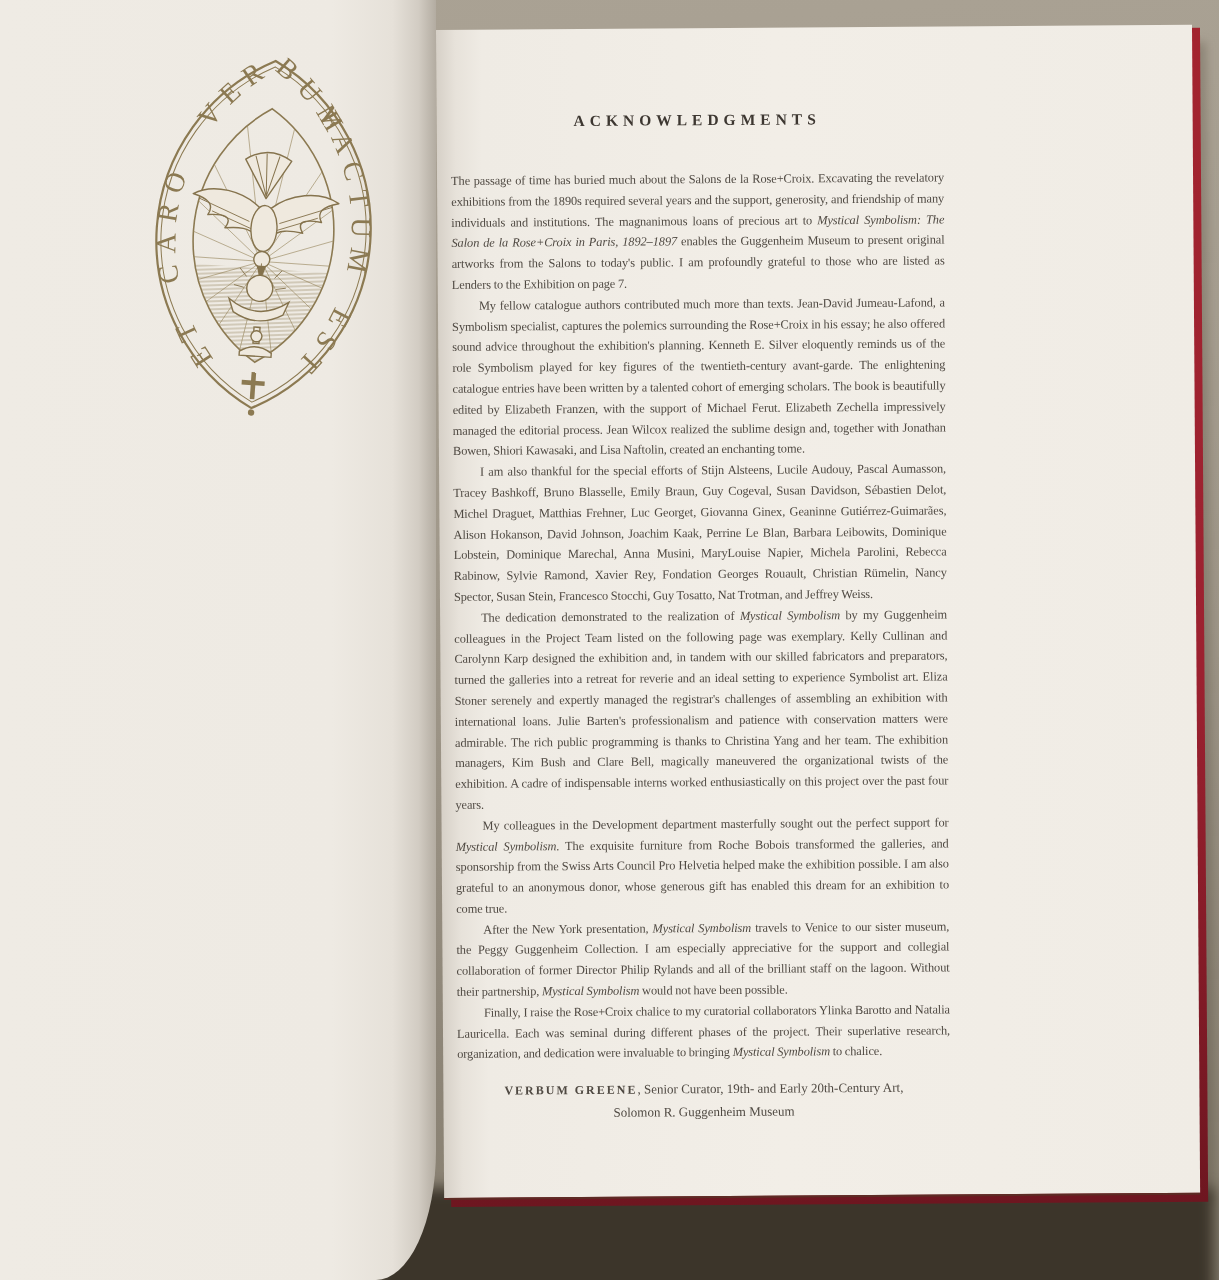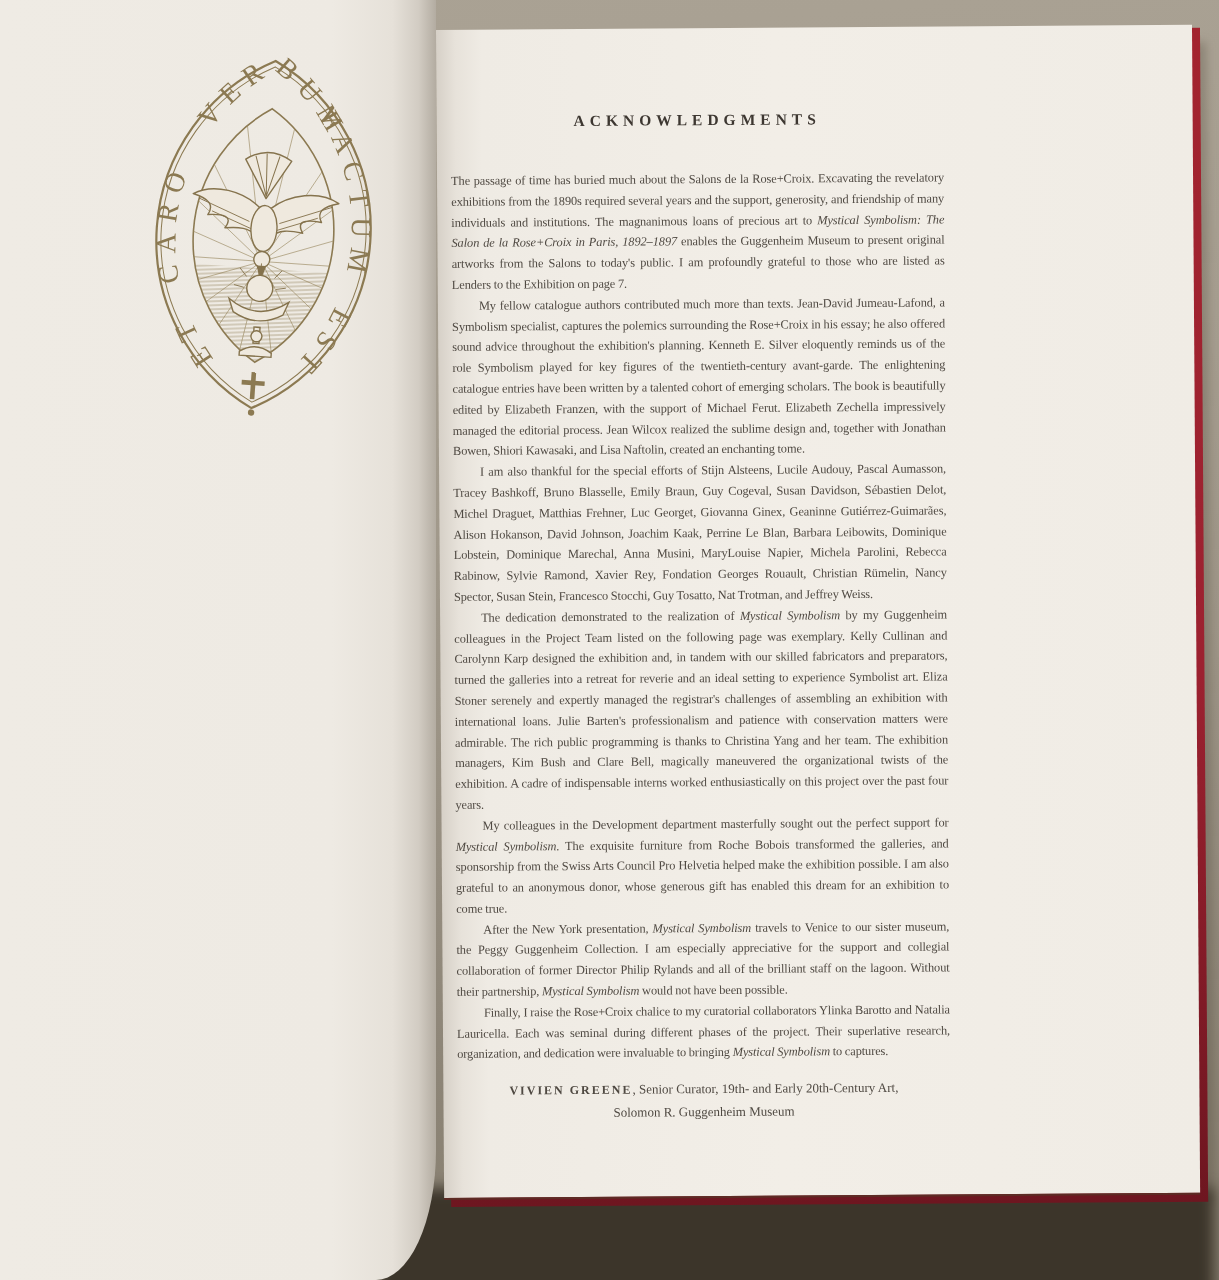--- a/index.html
+++ b/index.html
@@ -60,24 +60,24 @@
   <div class="right-page">
     <h1 class="title">ACKNOWLEDGMENTS</h1>
     <div class="text-column">
       <div>
           <p class="body-para"><span>The passage of time has buried much about the Salons de la Rose+Croix. Excavating the revelatory exhibitions from the 1890s required several years and the support, generosity, and friendship of many individuals and institutions. The magnanimous loans of precious art to </span><span class="em">Mystical Symbolism: The Salon de la Rose+Croix in Paris, 1892–1897</span><span> enables the Guggenheim Museum to present original artworks from the Salons to today's public. I am profoundly grateful to those who are listed as Lenders to the Exhibition on page 7.</span></p>
           <p class="body-para indent"><span>My fellow catalogue authors contributed much more than texts. Jean-David Jumeau-Lafond, a Symbolism specialist, captures the polemics surrounding the Rose+Croix in his essay; he also offered sound advice throughout the exhibition's planning. Kenneth E. Silver eloquently reminds us of the role Symbolism played for key figures of the twentieth-century avant-garde. The enlightening catalogue entries have been written by a talented cohort of emerging scholars. The book is beautifully edited by Elizabeth Franzen, with the support of Michael Ferut. Elizabeth Zechella impressively managed the editorial process. Jean Wilcox realized the sublime design and, together with Jonathan Bowen, Shiori Kawasaki, and Lisa Naftolin, created an enchanting tome.</span></p>
           <p class="body-para indent"><span>I am also thankful for the special efforts of Stijn Alsteens, Lucile Audouy, Pascal Aumasson, Tracey Bashkoff, Bruno Blasselle, Emily Braun, Guy Cogeval, Susan Davidson, Sébastien Delot, Michel Draguet, Matthias Frehner, Luc Georget, Giovanna Ginex, Geaninne Gutiérrez-Guimarães, Alison Hokanson, David Johnson, Joachim Kaak, Perrine Le Blan, Barbara Leibowits, Dominique Lobstein, Dominique Marechal, Anna Musini, MaryLouise Napier, Michela Parolini, Rebecca Rabinow, Sylvie Ramond, Xavier Rey, Fondation Georges Rouault, Christian Rümelin, Nancy Spector, Susan Stein, Francesco Stocchi, Guy Tosatto, Nat Trotman, and Jeffrey Weiss.</span></p>
           <p class="body-para indent"><span>The dedication demonstrated to the realization of </span><span class="em">Mystical Symbolism</span><span> by my Guggenheim colleagues in the Project Team listed on the following page was exemplary. Kelly Cullinan and Carolynn Karp designed the exhibition and, in tandem with our skilled fabricators and preparators, turned the galleries into a retreat for reverie and an ideal setting to experience Symbolist art. Eliza Stoner serenely and expertly managed the registrar's challenges of assembling an exhibition with international loans. Julie Barten's professionalism and patience with conservation matters were admirable. The rich public programming is thanks to Christina Yang and her team. The exhibition managers, Kim Bush and Clare Bell, magically maneuvered the organizational twists of the exhibition. A cadre of indispensable interns worked enthusiastically on this project over the past four years.</span></p>
           <p class="body-para indent"><span>My colleagues in the Development department masterfully sought out the perfect support for </span><span class="em">Mystical Symbolism</span><span>. The exquisite furniture from Roche Bobois transformed the galleries, and sponsorship from the Swiss Arts Council Pro Helvetia helped make the exhibition possible. I am also grateful to an anonymous donor, whose generous gift has enabled this dream for an exhibition to come true.</span></p>
           <p class="body-para indent"><span>After the New York presentation, </span><span class="em">Mystical Symbolism</span><span> travels to Venice to our sister museum, the Peggy Guggenheim Collection. I am especially appreciative for the support and collegial collaboration of former Director Philip Rylands and all of the brilliant staff on the lagoon. Without their partnership, </span><span class="em">Mystical Symbolism</span><span> would not have been possible.</span></p>
-          <p class="body-para indent"><span>Finally, I raise the Rose+Croix chalice to my curatorial collaborators Ylinka Barotto and Natalia Lauricella. Each was seminal during different phases of the project. Their superlative research, organization, and dedication were invaluable to bringing </span><span class="em">Mystical Symbolism</span><span> to captures.</span></p>
+          <p class="body-para indent"><span>Finally, I raise the Rose+Croix chalice to my curatorial collaborators Ylinka Barotto and Natalia Lauricella. Each was seminal during different phases of the project. Their superlative research, organization, and dedication were invaluable to bringing </span><span class="em">Mystical Symbolism</span><span> to chalice.</span></p>
         </div>
       <div class="signature">
-        <div><span class="sig-name">VIVIEN GREENE</span><span>, Senior Curator, 19th- and Early 20th-Century Art,</span></div>
+        <div><span class="sig-name">VERBUM GREENE</span><span>, Senior Curator, 19th- and Early 20th-Century Art,</span></div>
         <div>Solomon R. Guggenheim Museum</div>
       </div>
     </div>
   </div>
 
   <div class="left-page">
     <svg class="emblem" viewBox="0 0 230 420" xmlns="http://www.w3.org/2000/svg">
       <defs>
         <clipPath id="lens">
           <path d="M115,52 A150,150 0 0 1 115,306 A150,150 0 0 1 115,52 Z"></path>

